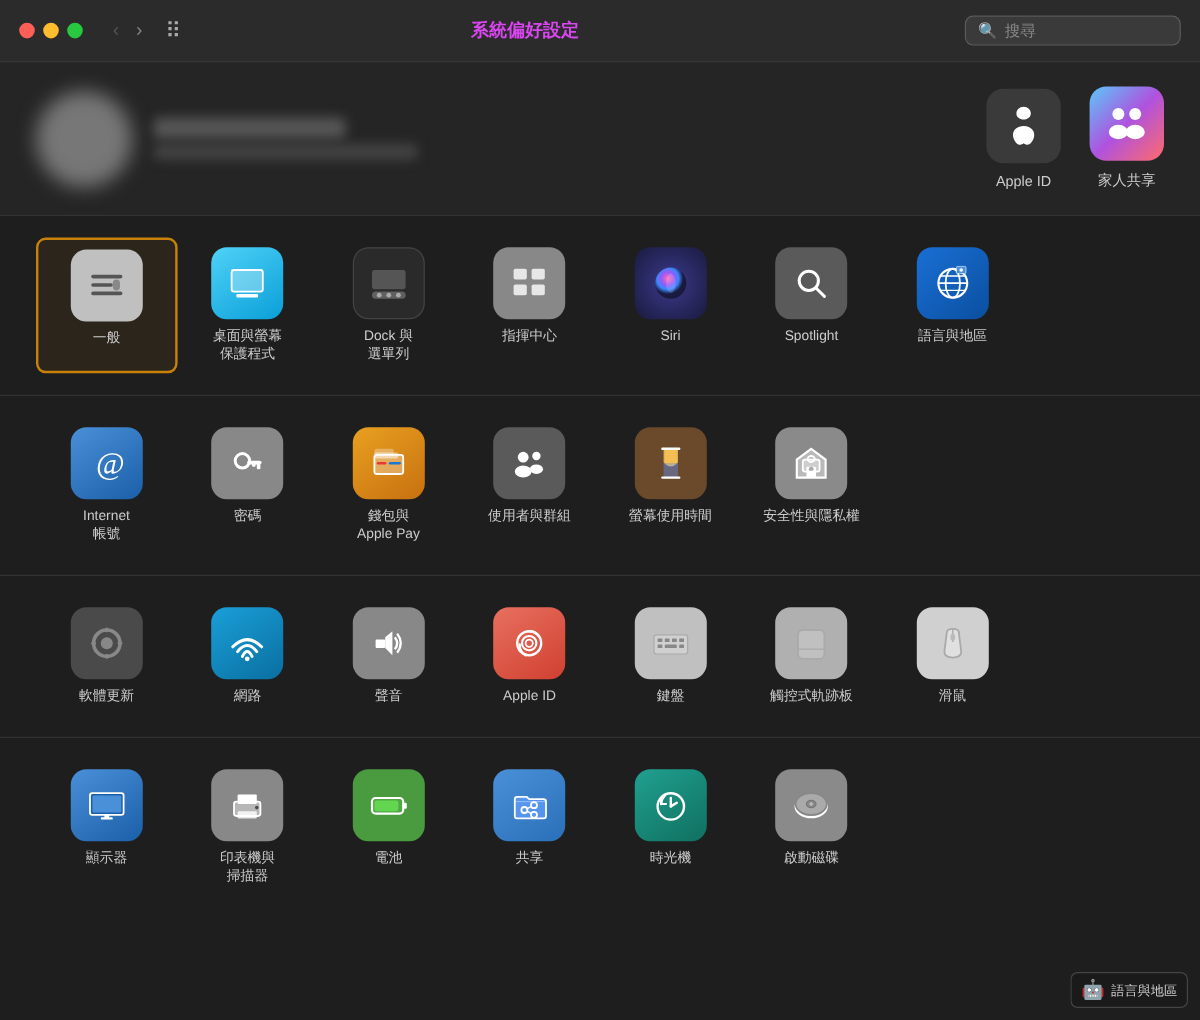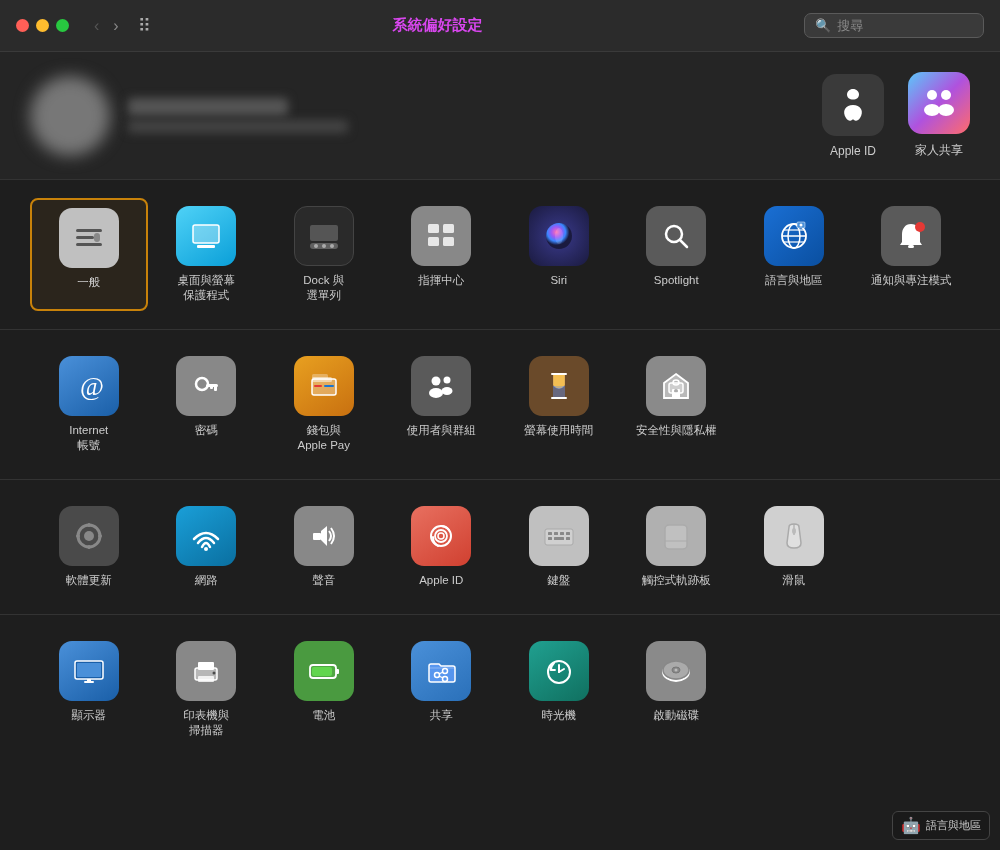--- a/index.html
+++ b/index.html
@@ -380,30 +380,20 @@
             <line x1="9" y1="13" x2="29" y2="13" stroke="white" stroke-width="1.2"></line>
             <line x1="9" y1="25" x2="29" y2="25" stroke="white" stroke-width="1.2"></line>
 
             <rect x="22" y="5" width="8" height="6" rx="1" fill="#4a90d9" stroke="white" stroke-width="0.5"></rect>
             <circle cx="26" cy="8" r="1.5" fill="white"></circle>
           </svg>
         </div>
         <span class="icon-label">語言與地區</span>
       </div>
 
-      <div class="icon-item">
-        <div class="icon-box bg-bell">
-          <svg width="38" height="38" viewBox="0 0 38 38" fill="none">
-            <path d="M19 7 C13 7 10 12 10 17 L10 25 L8 28 L30 28 L28 25 L28 17 C28 12 25 7 19 7Z" fill="white"></path>
-            <rect x="16" y="28" width="6" height="3" rx="1.5" fill="white"></rect>
-            <circle cx="28" cy="10" r="5" fill="#e53935"></circle>
-          </svg>
-        </div>
-        <span class="icon-label">通知與專注模式</span>
-      </div>
 
     </div>
   </div>
 
   <div class="section">
     <div class="icon-grid">
 
       <div class="icon-item">
         <div class="icon-box bg-at-blue">
           <svg width="38" height="38" viewBox="0 0 38 38" fill="none">

